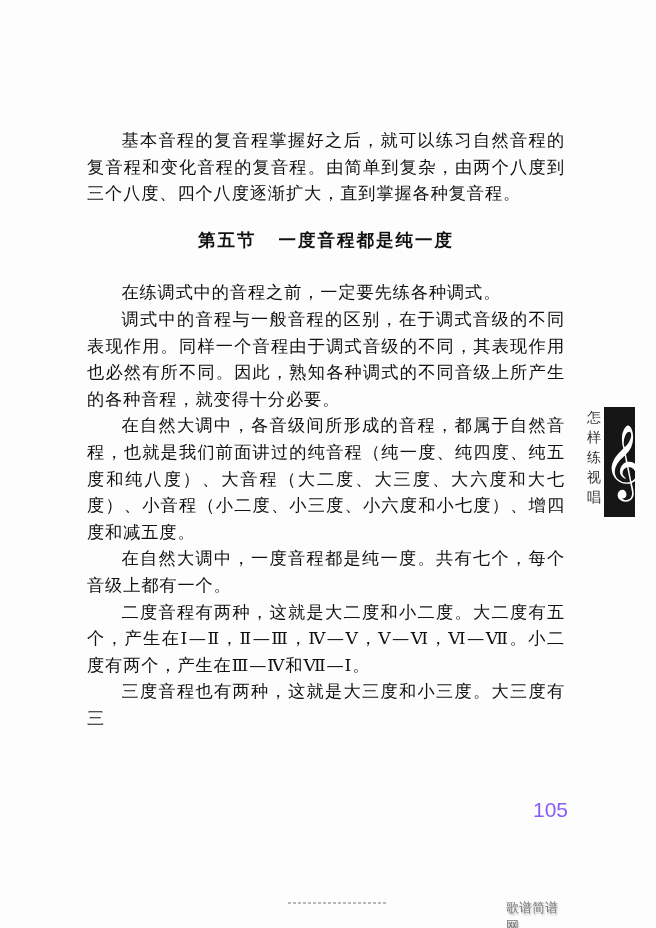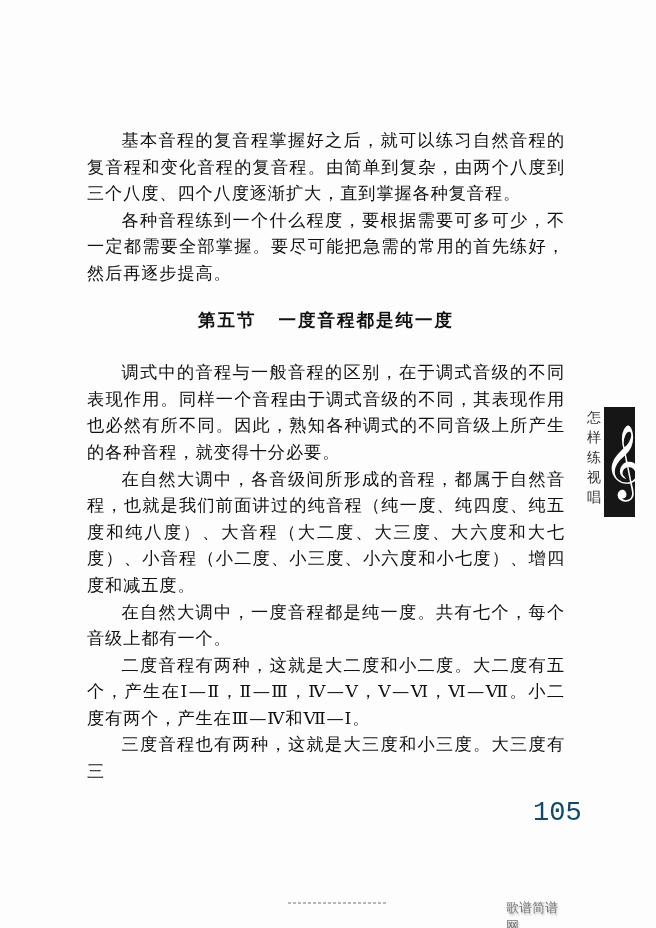--- a/index.html
+++ b/index.html
@@ -27,47 +27,47 @@
       text-align: center;
     }
     .side-tab .clef-box {
       position: absolute; left: 20px; top: 0; width: 31px; height: 110px; background: #161616;
     }
     .side-tab .clef {
       position: absolute; left: 0; top: 4px; width: 31px; text-align: center;
       font-size: 64px; line-height: 100px; color: #fff; font-family: "DejaVu Sans", sans-serif;
     }
     .page-number {
-      position: absolute; left: 533px; top: 798px; font-family: Liberation Mono, monospace;
-      font-size: 27px; color: #0c4a6e;
+      position: absolute; left: 533px; top: 798px; font-family: Liberation Sans, sans-serif;
+      font-size: 21px; color: #8b5cf6;
     }
     .footer-line {
       position: absolute; left: 288px; top: 902px; width: 100px; height: 2px;
       background: repeating-linear-gradient(90deg, #999 0 3px, transparent 3px 5px);
       opacity: 0.7;
     }
     .watermark {
       position: absolute; left: 506px; top: 899px; font-size: 13px;
       font-family: "DejaVu Sans", sans-serif; color: #777;
       text-shadow: 1px 2px 2px #bbb;
     }
     .watermark .site { color: #6d28d9; margin-left: 3px; font-size: 12px; }
   </style>
 </head>
 <body>
 
 <div class="page">
   <div class="body-text">
     <p class="para">基本音程的复音程掌握好之后，就可以练习自然音程的复音程和变化音程的复音程。由简单到复杂，由两个八度到三个八度、四个八度逐渐扩大，直到掌握各种复音程。</p>
-    <p class="para">各种音程练到一个什么程度，要根据需要可多可少，不一定都需要全部掌握。要尽可能把急需的常用的首先练好，然后再逐步提高。</p>
 
     <div class="heading">
       <span class="sec">第五节</span><span>一度音程都是纯一度</span>
     </div>
 
+    <p class="para">在练调式中的音程之前，一定要先练各种调式。</p>
     <p class="para">调式中的音程与一般音程的区别，在于调式音级的不同表现作用。同样一个音程由于调式音级的不同，其表现作用也必然有所不同。因此，熟知各种调式的不同音级上所产生的各种音程，就变得十分必要。</p>
     <p class="para">在自然大调中，各音级间所形成的音程，都属于自然音程，也就是我们前面讲过的纯音程（纯一度、纯四度、纯五度和纯八度）、大音程（大二度、大三度、大六度和大七度）、小音程（小二度、小三度、小六度和小七度）、增四度和减五度。</p>
     <p class="para">在自然大调中，一度音程都是纯一度。共有七个，每个音级上都有一个。</p>
     <p class="para">二度音程有两种，这就是大二度和小二度。大二度有五个，产生在Ⅰ—Ⅱ，Ⅱ—Ⅲ，Ⅳ—Ⅴ，Ⅴ—Ⅵ，Ⅵ—Ⅶ。小二度有两个，产生在Ⅲ—Ⅳ和Ⅶ—Ⅰ。</p>
     <p class="para">三度音程也有两种，这就是大三度和小三度。大三度有三</p>
   </div>
 
   <div class="side-tab">
     <div class="chars">
       <div>怎</div>

